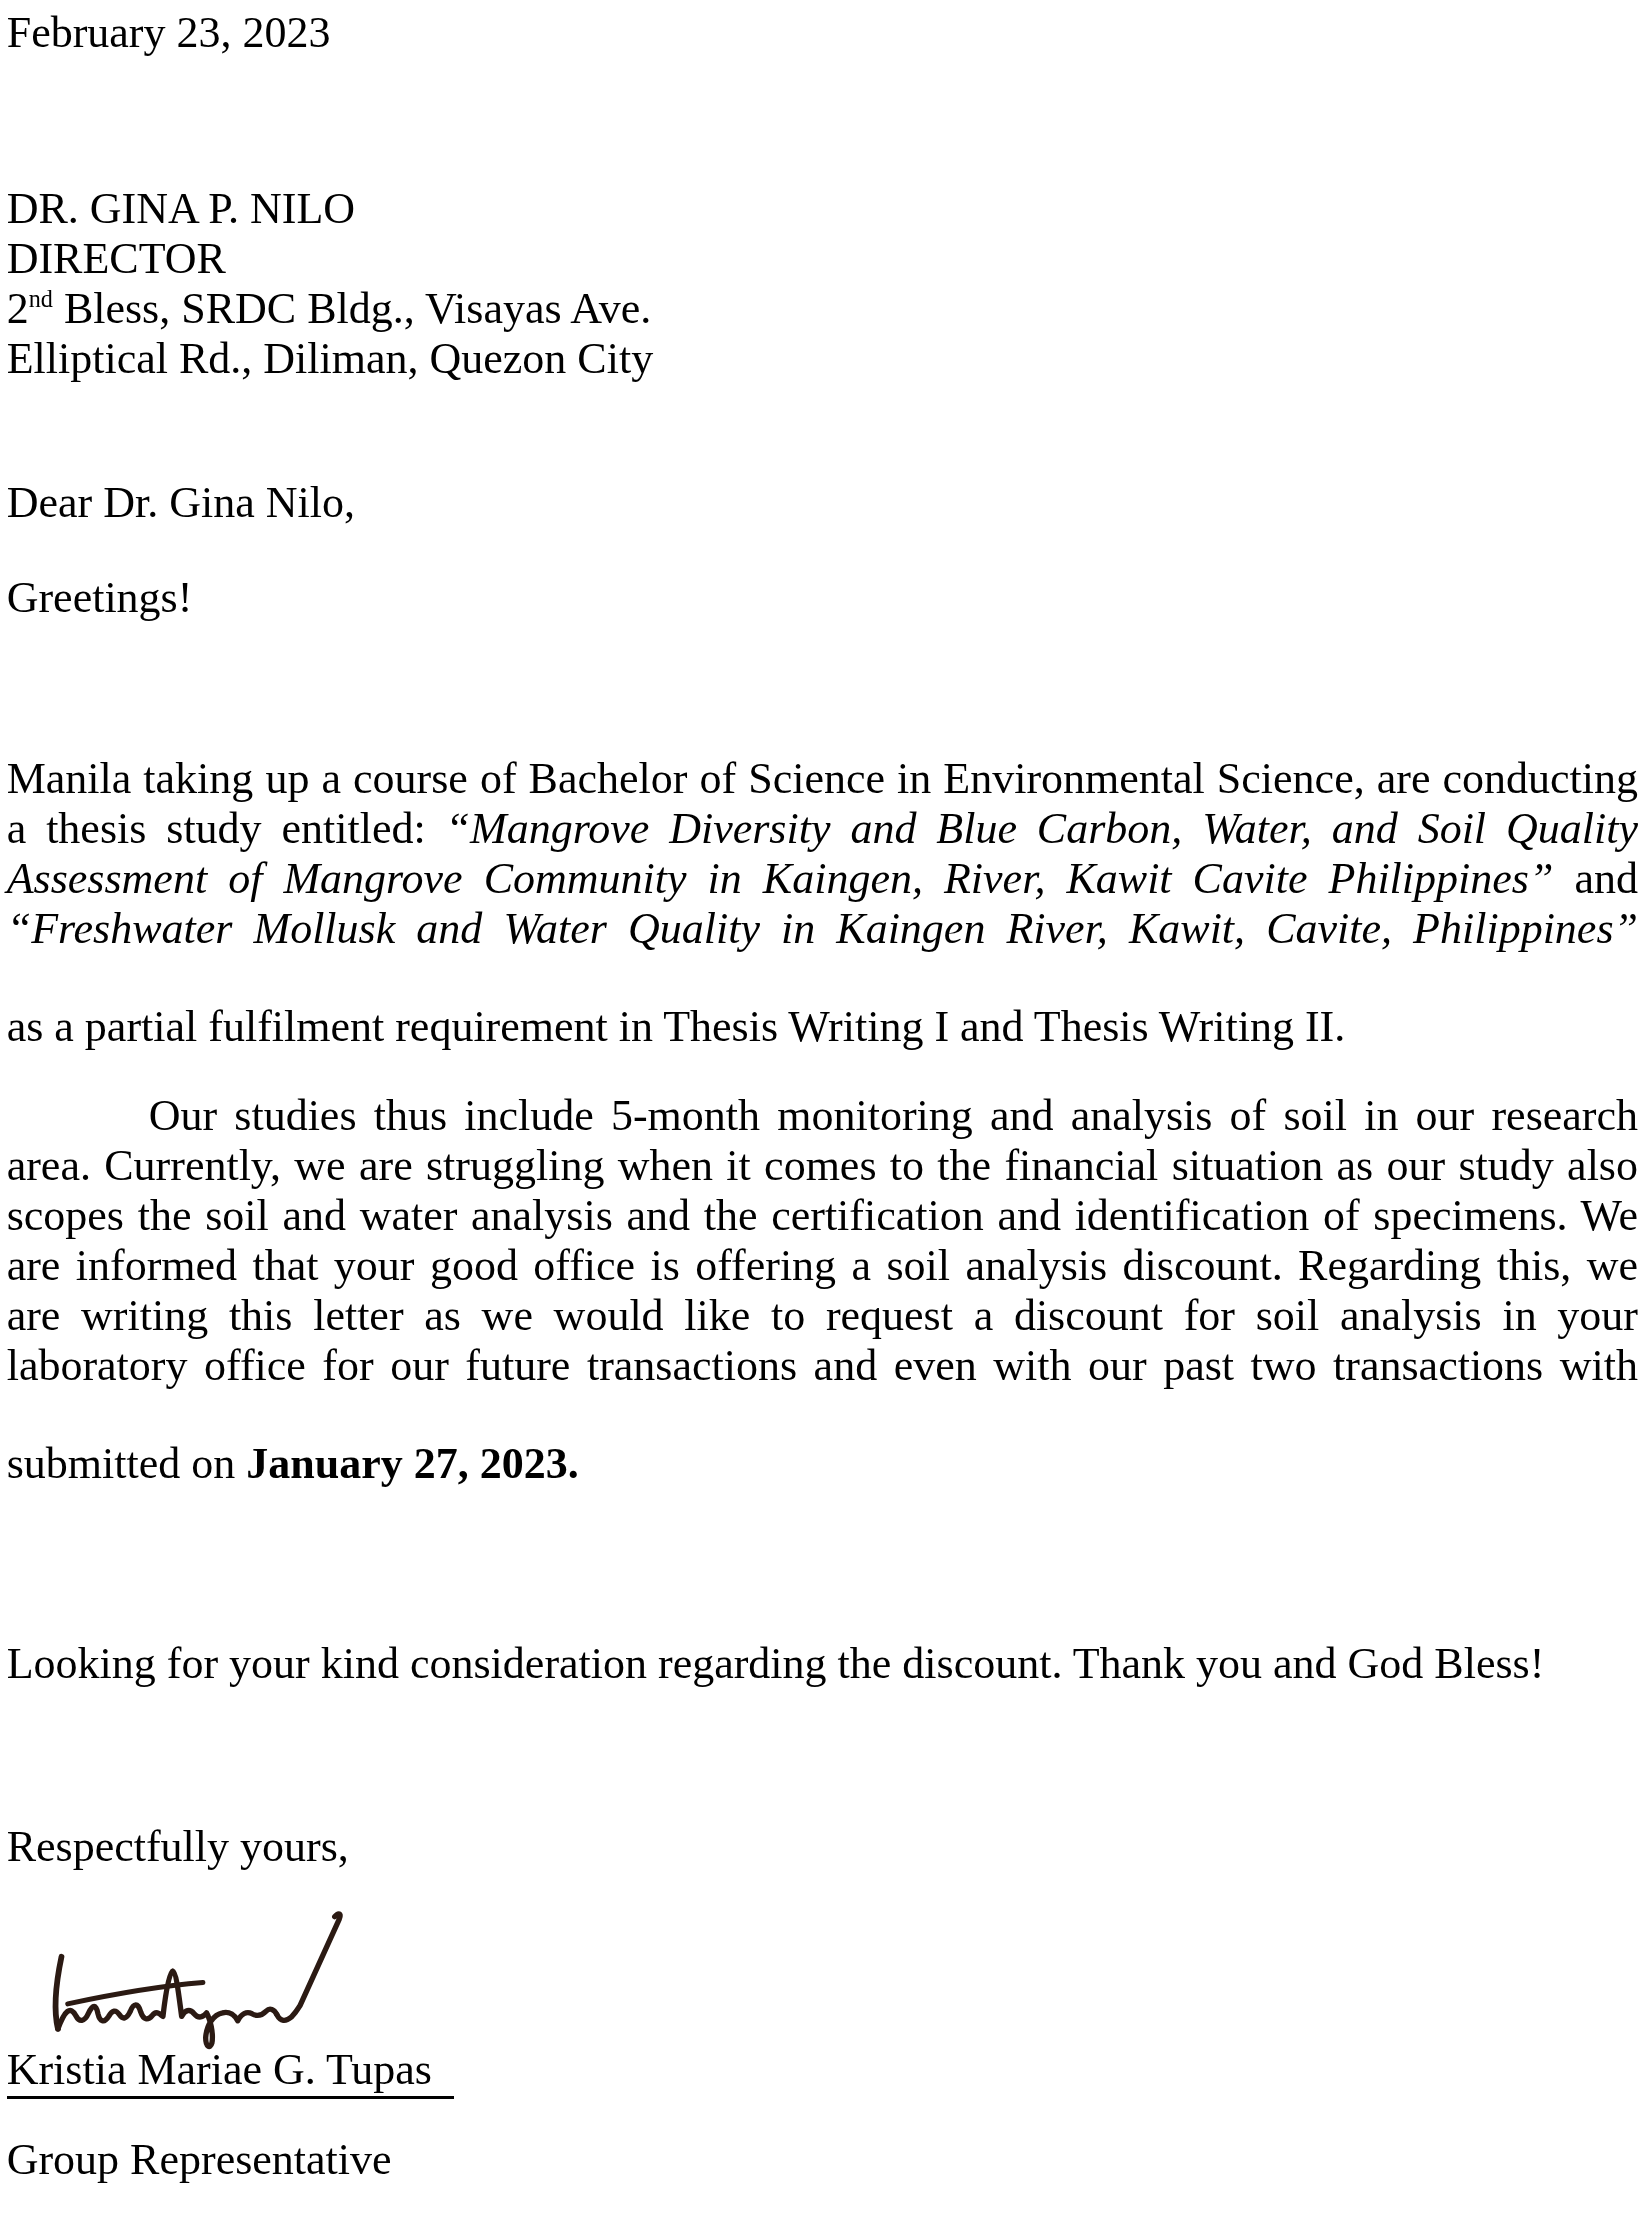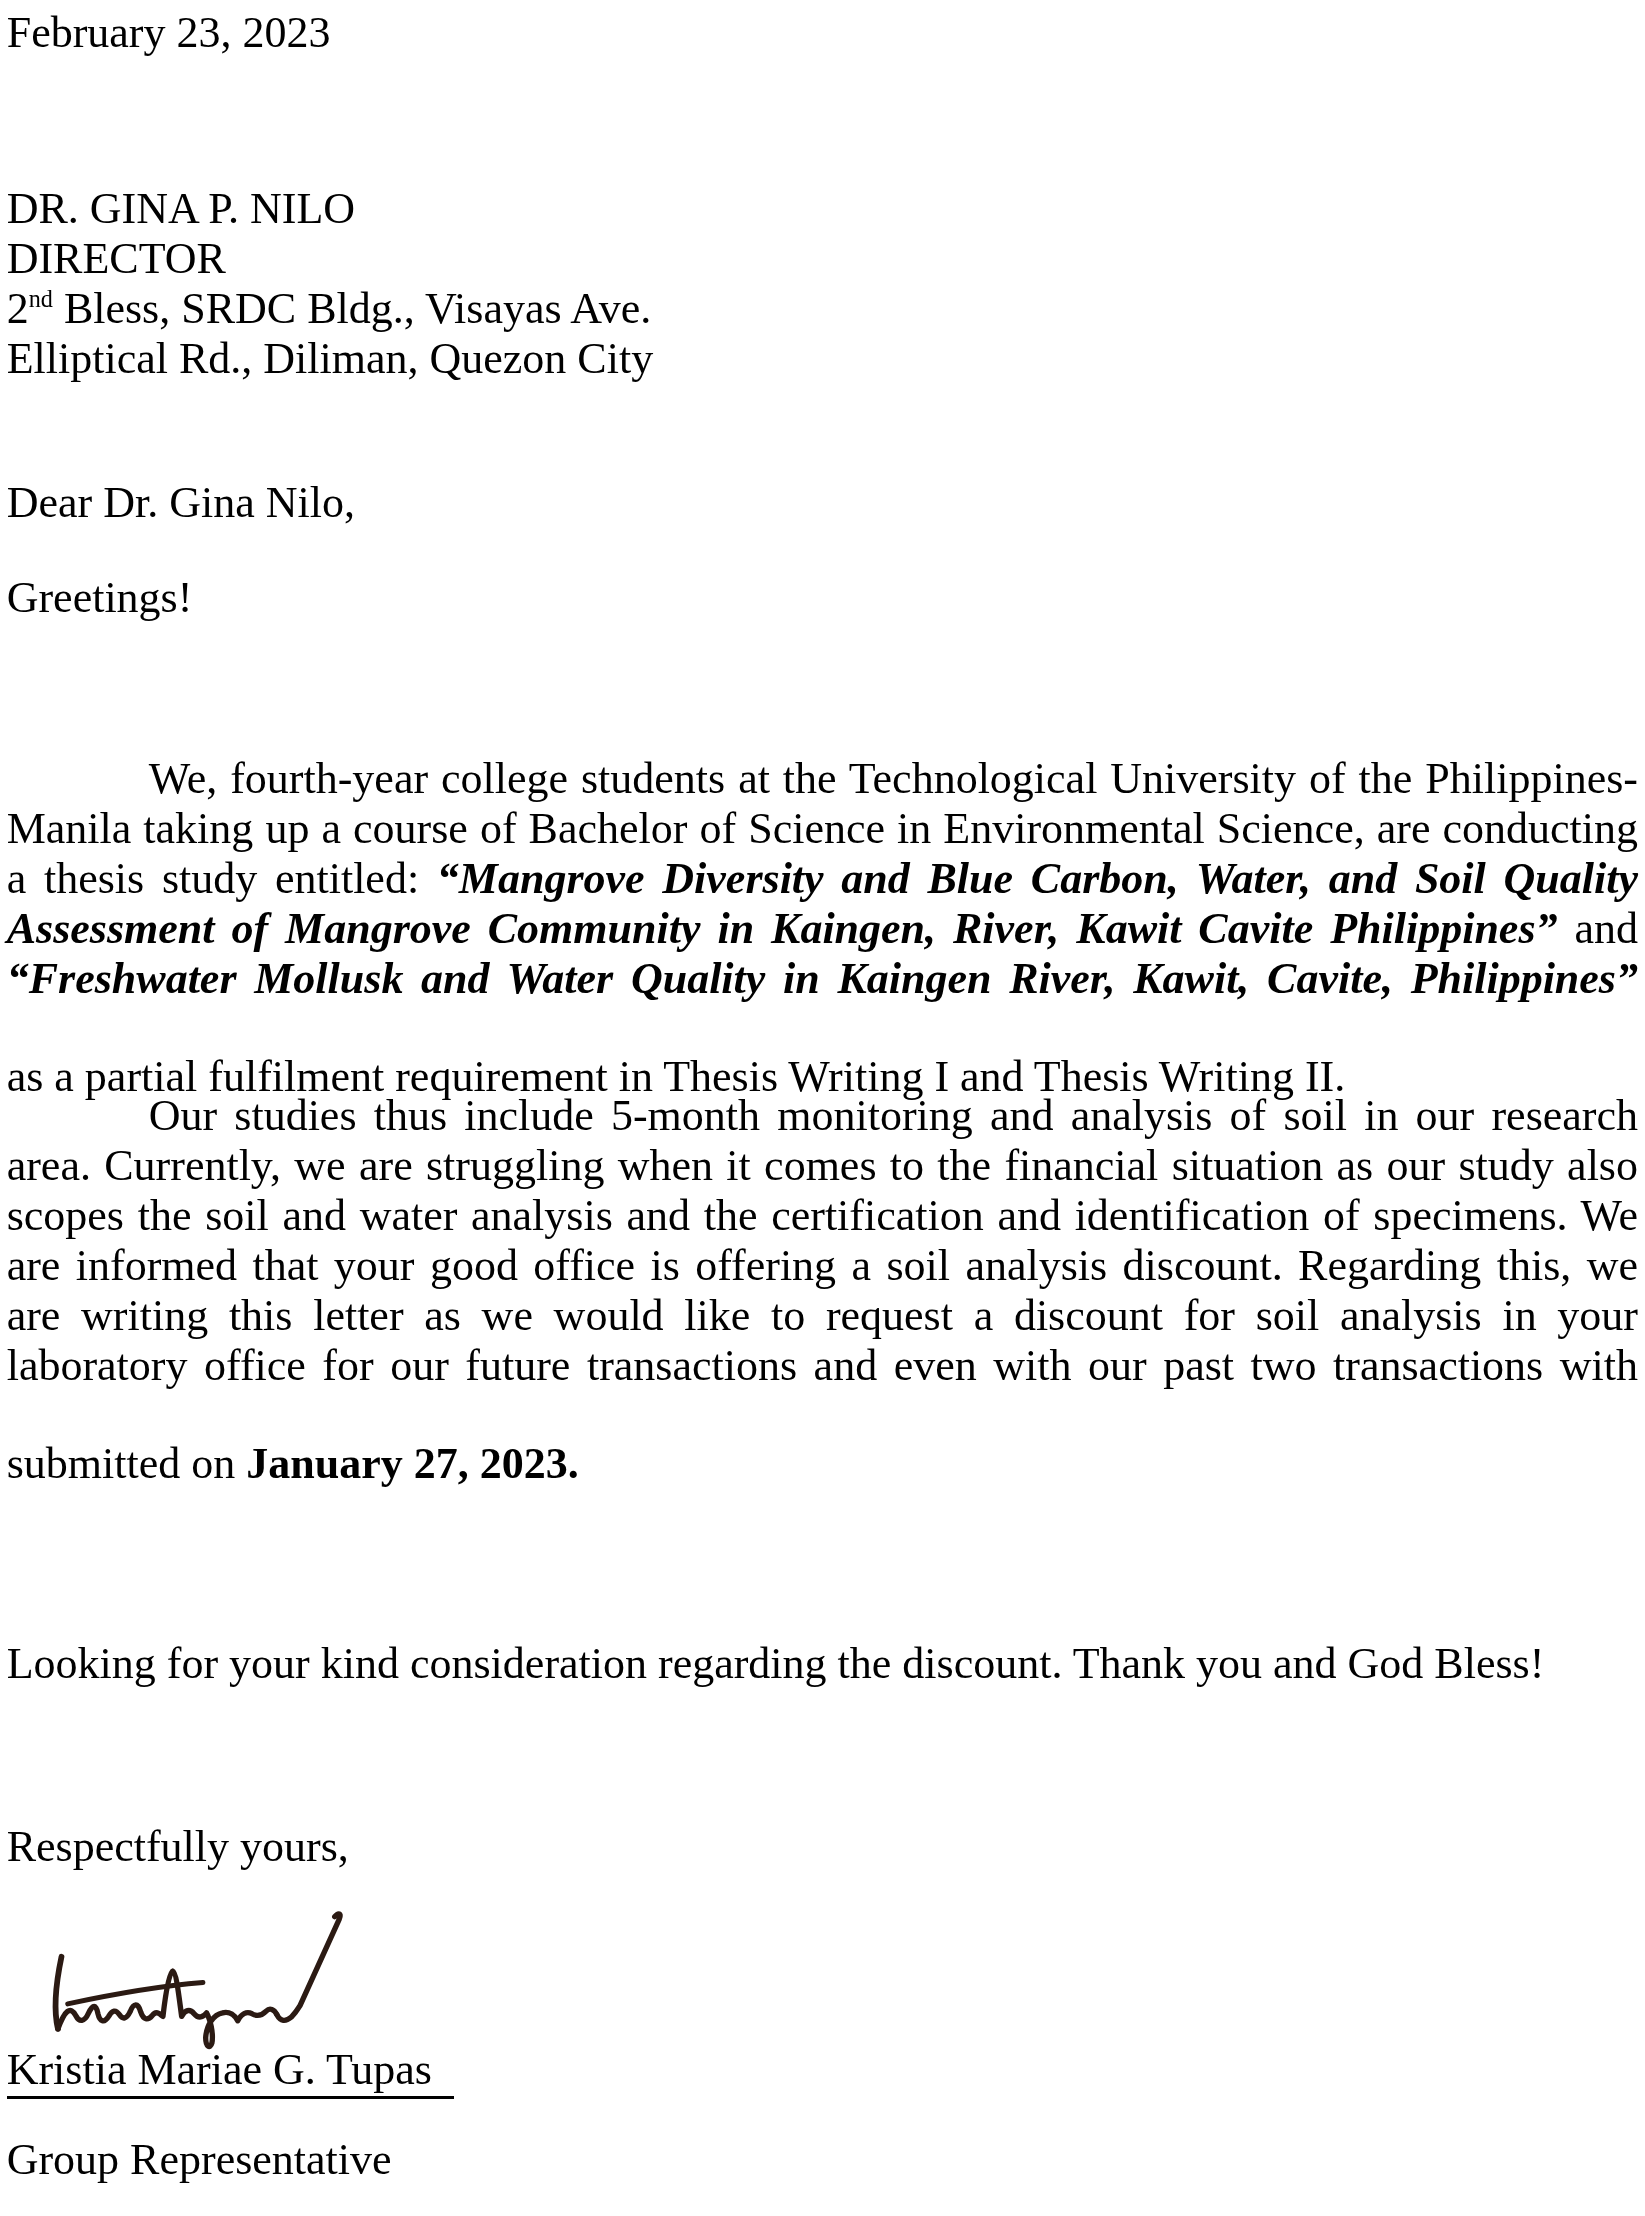--- a/index.html
+++ b/index.html
@@ -18,21 +18,21 @@
   .bold { font-weight: normal; }
   
   .pline {
     line-height: 50px;
     text-align: justify;
     text-align-last: justify;
   }
   .pline.indent { text-indent: 142px; }
   .pline.last { text-align-last: left; margin-top: 48px; }
   .pline .b  { font-weight: bold; }
-  .pline .bi { font-weight: bold; font-style: italic; }
+  .pline .bi { font-weight: normal; font-style: italic; }
   sup.ord { font-size: 55%; vertical-align: super; line-height: 0; }
   .sig-svg { position: absolute; left: 24.5px; top: 1904px; }
   .signer-name .underlined {
     display: inline-block;
     line-height: 1.18;
     border-bottom: 3.1px solid #000000;
     padding-right: 22px;
   }
 </style>
 </head>
@@ -47,21 +47,20 @@
     <div class="line">DIRECTOR</div>
     <div class="line"><span>2</span><sup class="ord">nd</sup><span> Bless, SRDC Bldg., Visayas Ave.</span></div>
     <div class="line">Elliptical Rd., Diliman, Quezon City</div>
   </div>
 
   <div class="abs line bold" style="top:478px">Dear Dr. Gina Nilo,</div>
 
   <div class="abs line" style="top:573px">Greetings!</div>
 
   <div class="abs" style="top:754px">
-      <div class="pline indent"><span class="r">We, fourth-year college students at the Technological University of the Philippines-</span></div>
       <div class="pline"><span class="r">Manila taking up a course of Bachelor of Science in Environmental Science, are conducting</span></div>
       <div class="pline"><span class="r">a thesis study entitled: </span><span class="bi">“Mangrove Diversity and Blue Carbon, Water, and Soil Quality</span></div>
       <div class="pline"><span class="bi">Assessment of Mangrove Community in Kaingen, River, Kawit Cavite Philippines”</span><span class="r"> and</span></div>
       <div class="pline"><span class="bi">“Freshwater Mollusk and Water Quality in Kaingen River, Kawit, Cavite, Philippines”</span></div>
       <div class="pline last"><span class="r">as a partial fulfilment requirement in Thesis Writing I and Thesis Writing II.</span></div>
     </div>
 
   <div class="abs" style="top:1091px">
       <div class="pline indent"><span class="r">Our studies thus include 5-month monitoring and analysis of soil in our research</span></div>
       <div class="pline"><span class="r">area. Currently, we are struggling when it comes to the financial situation as our study also</span></div>

